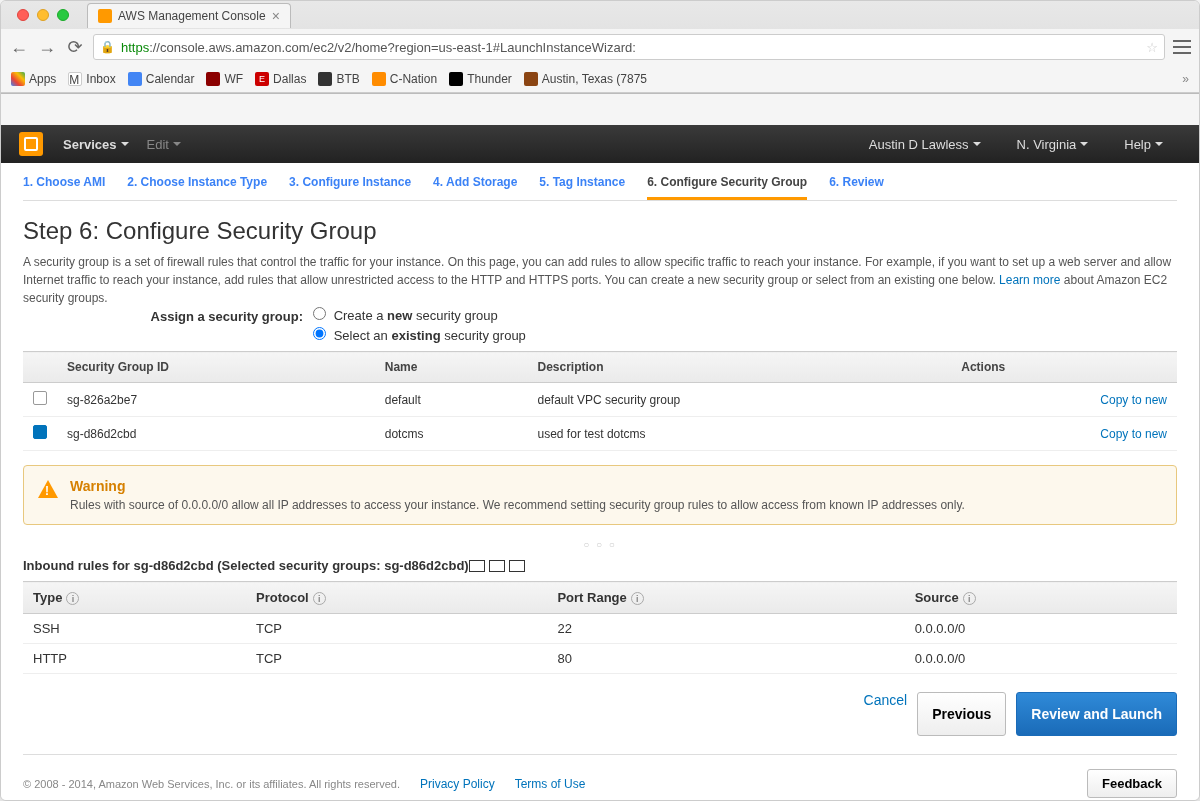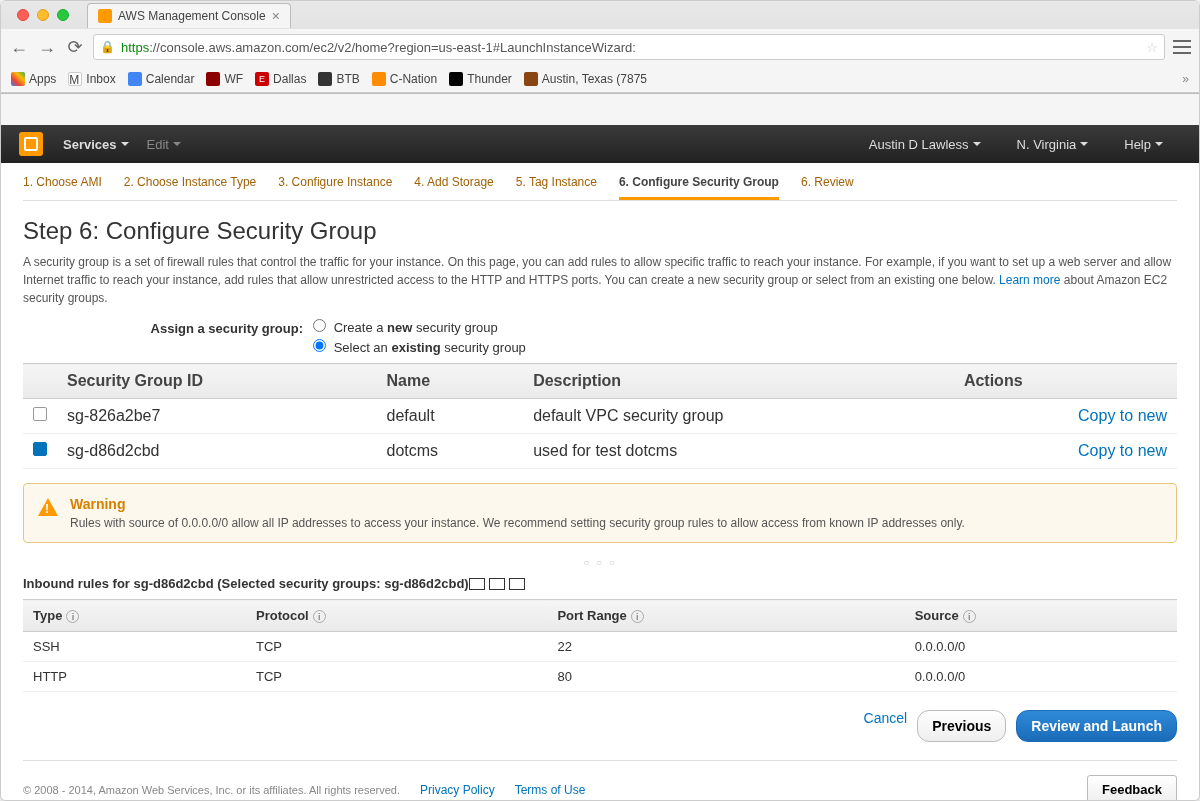--- a/index.html
+++ b/index.html
@@ -44,33 +44,33 @@
 .aws-logo { width: 24px; height: 24px; background: #f90; border-radius: 3px; margin-right: 20px; transform: rotate(0deg); position: relative; }
 .aws-logo::before { content: ''; position: absolute; inset: 5px; border: 2px solid #fff; border-radius: 2px; }
 .aws-nav-item { margin-right: 18px; display: flex; align-items: center; gap: 4px; font-weight: bold; }
 .aws-nav-item.dim { color: #888; font-weight: normal; }
 .aws-nav-right { margin-left: auto; display: flex; align-items: center; gap: 18px; }
 .caret-down { width: 0; height: 0; border-left: 4px solid transparent; border-right: 4px solid transparent; border-top: 4px solid currentColor; }
 
 
 .content { padding: 12px 22px; background: #fff; height: calc(100% - 28px - 36px - 28px - 38px); overflow: auto; }
 .wizard-steps { display: flex; gap: 22px; border-bottom: 1px solid #ddd; padding-bottom: 0; margin-bottom: 16px; font-size: 12px; }
-.wizard-step { color: #a16207; padding-bottom: 8px; cursor: pointer; }
+.wizard-step { color: #3b82f6; padding-bottom: 8px; cursor: pointer; font-weight: bold; }
 .wizard-step.active { color: #444; font-weight: bold; border-bottom: 3px solid #f90; }
 
 h1 { font-size: 24px; font-weight: normal; color: #333; margin-bottom: 8px; }
-.step-desc { font-size: 12px; color: #555; line-height: 1.5; margin-bottom: 12px; }
+.step-desc { font-size: 12px; color: #555; line-height: 1.5; }
 .step-desc a { color: #0073bb; text-decoration: none; }
 
 .assign-row { display: flex; align-items: flex-start; gap: 10px; font-size: 13px; margin-bottom: 4px; }
 .assign-label { width: 280px; text-align: right; font-weight: bold; padding-top: 2px; }
 .assign-opts label { display: block; margin-bottom: 4px; }
 .assign-opts input { margin-right: 4px; }
 
-.sg-table { width: 100%; border-collapse: collapse; font-size: 16px; }
+.sg-table { width: 100%; border-collapse: collapse; font-size: 12px; }
 .sg-table th { background: linear-gradient(#f5f5f5,#eaeaea); text-align: left; padding: 8px 10px; border-top: 1px solid #ccc; border-bottom: 1px solid #ccc; font-weight: bold; color: #444; }
 .sg-table td { padding: 8px 10px; border-bottom: 1px solid #eee; }
 .sg-checkbox { width: 14px; height: 14px; border: 1px solid #999; border-radius: 2px; display: inline-block; }
 .sg-checkbox.checked { background: #0073bb; border-color: #0073bb; }
 .copy-link { color: #0073bb; text-decoration: none; }
 
 .warning-box { border: 1px solid #e8c87e; background: #fdf8ed; border-radius: 4px; padding: 12px 14px; margin: 14px 0; display: flex; gap: 12px; }
 .warning-icon { width: 0; height: 0; border-left: 10px solid transparent; border-right: 10px solid transparent; border-bottom: 18px solid #f90; position: relative; margin-top: 2px; flex-shrink: 0; }
 .warning-icon::after { content: '!'; position: absolute; left: -3px; top: 4px; color: #fff; font-weight: bold; font-size: 12px; }
 .warning-title { color: #d68000; font-weight: bold; margin-bottom: 4px; font-size: 14px; }
@@ -81,21 +81,21 @@
 .view-icons { display: flex; gap: 4px; }
 .view-icon { width: 16px; height: 12px; border: 1px solid #333; }
 
 .rules-table { width: 100%; border-collapse: collapse; font-size: 13px; }
 .rules-table th { background: linear-gradient(#f5f5f5,#eaeaea); text-align: left; padding: 8px 10px; border-top: 1px solid #ccc; border-bottom: 1px solid #ccc; font-weight: bold; }
 .rules-table td { padding: 7px 10px; border-bottom: 1px solid #eee; }
 .info-icon { display: inline-block; width: 13px; height: 13px; border: 1px solid #aaa; border-radius: 50%; font-size: 9px; text-align: center; line-height: 12px; color: #888; margin-left: 4px; }
 
 .action-row { display: flex; justify-content: flex-end; gap: 10px; padding: 18px 0; border-bottom: 1px solid #ddd; align-items: flex-start; }
 .btn-link { color: #0073bb; background: none; border: none; font-size: 14px; cursor: pointer; }
-.btn { border: 1px solid #bbb; background: linear-gradient(#fff,#eee); padding: 7px 14px; border-radius: 12px; font-size: 14px; font-weight: bold; cursor: pointer; }
+.btn { border: 1px solid #bbb; background: linear-gradient(#fff,#eee); padding: 13px 14px; border-radius: 3px; font-size: 14px; font-weight: bold; cursor: pointer; }
 .btn-primary { background: linear-gradient(#2f8ad8,#1a6bb8); color: #fff; border-color: #1a6bb8; }
 
 .footer { display: flex; align-items: center; padding: 14px 0; font-size: 11px; color: #888; }
 .footer a { color: #0073bb; text-decoration: none; margin-left: 20px; font-size: 12px; }
 .btn-feedback { margin-left: auto; border: 1px solid #bbb; background: linear-gradient(#fff,#eee); padding: 6px 14px; border-radius: 3px; font-size: 13px; font-weight: bold; }
 </style>
 </head>
 <body>
 
 <div class="browser-window">

